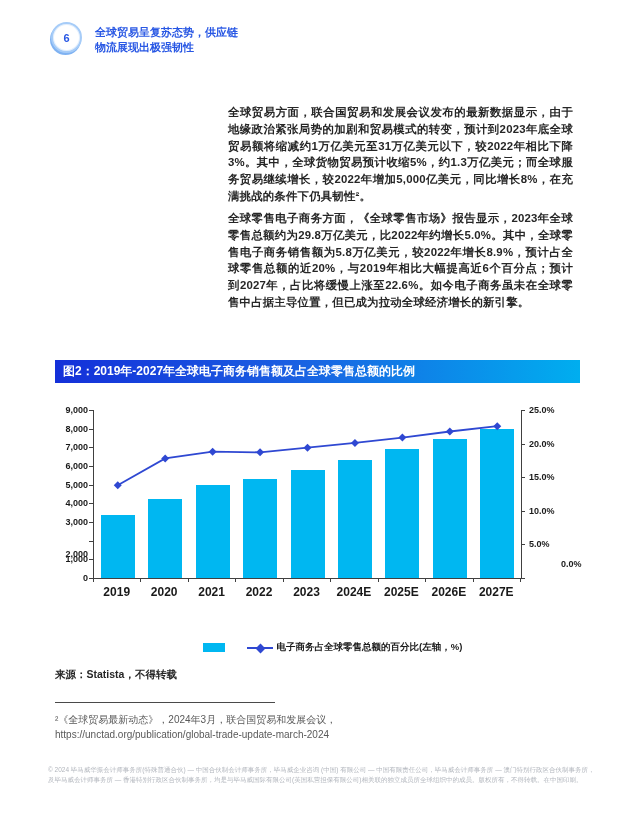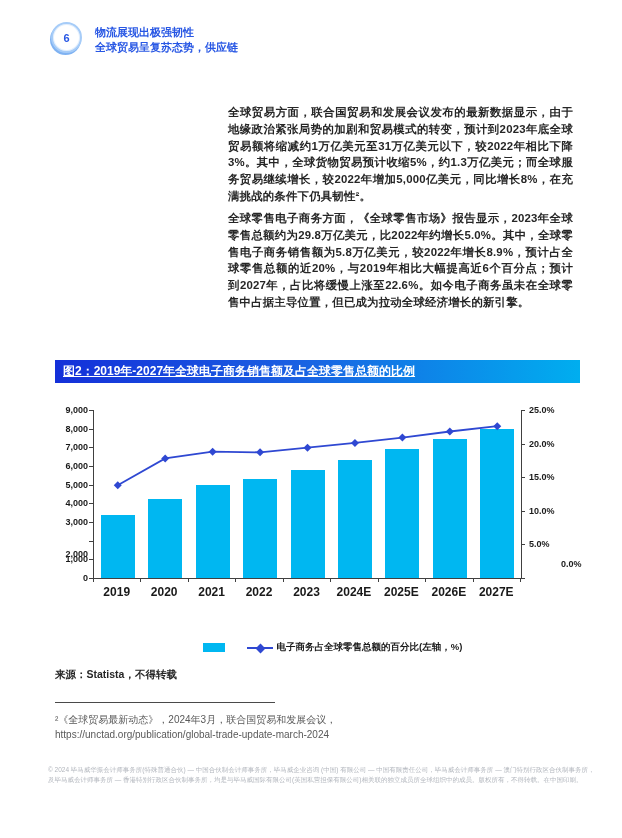--- a/index.html
+++ b/index.html
@@ -25,21 +25,21 @@
     font-size:11.4px;line-height:16.8px;font-weight:600;color:#262626;
     text-align:justify;letter-spacing:0.2px;
   }
   .p1{top:104px;}
   .p2{top:210px;}
   
   .figure-title{
     position:absolute;left:55px;top:360px;width:525px;height:23px;
     background:linear-gradient(90deg,#1430d9 0%,#1a5fe2 45%,#00aeef 100%);
     color:#ffffff;font-size:12px;font-weight:700;line-height:23px;
-    padding-left:8px;box-sizing:border-box;white-space:nowrap;text-decoration:underline;
+    padding-left:8px;box-sizing:border-box;white-space:nowrap;
   }
   
   .chart{position:absolute;left:55px;top:402px;width:525px;height:215px;}
   .plot{
     position:absolute;left:38px;top:8px;width:427px;height:168px;
     border-left:1px solid #404040;border-right:1px solid #404040;border-bottom:1px solid #404040;
   }
   .bar{position:absolute;bottom:0;width:34px;}
   .line-layer{position:absolute;left:0;top:0;overflow:visible;}
   .ytick-label{
@@ -73,22 +73,22 @@
 </style>
 </head>
 <body>
 
 <div class="page">
 
   <div class="badge">
     <span>6</span>
   </div>
   <div class="header-title">
+    <div>全球贸易呈复苏态势，供应链</div>
     <div>物流展现出极强韧性</div>
-    <div>全球贸易呈复苏态势，供应链</div>
   </div>
 
   <p class="para p1">全球贸易方面，联合国贸易和发展会议发布的最新数据显示，由于地缘政治紧张局势的加剧和贸易模式的转变，预计到2023年底全球贸易额将缩减约1万亿美元至31万亿美元以下，较2022年相比下降3%。其中，全球货物贸易预计收缩5%，约1.3万亿美元；而全球服务贸易继续增长，较2022年增加5,000亿美元，同比增长8%，在充满挑战的条件下仍具韧性²。</p>
   <p class="para p2">全球零售电子商务方面，《全球零售市场》报告显示，2023年全球零售总额约为29.8万亿美元，比2022年约增长5.0%。其中，全球零售电子商务销售额为5.8万亿美元，较2022年增长8.9%，预计占全球零售总额的近20%，与2019年相比大幅提高近6个百分点；预计到2027年，占比将缓慢上涨至22.6%。如今电子商务虽未在全球零售中占据主导位置，但已成为拉动全球经济增长的新引擎。</p>
 
   <div class="figure-title">
     <span>图2：2019年-2027年全球电子商务销售额及占全球零售总额的比例</span>
   </div>
 
   <div class="chart">

